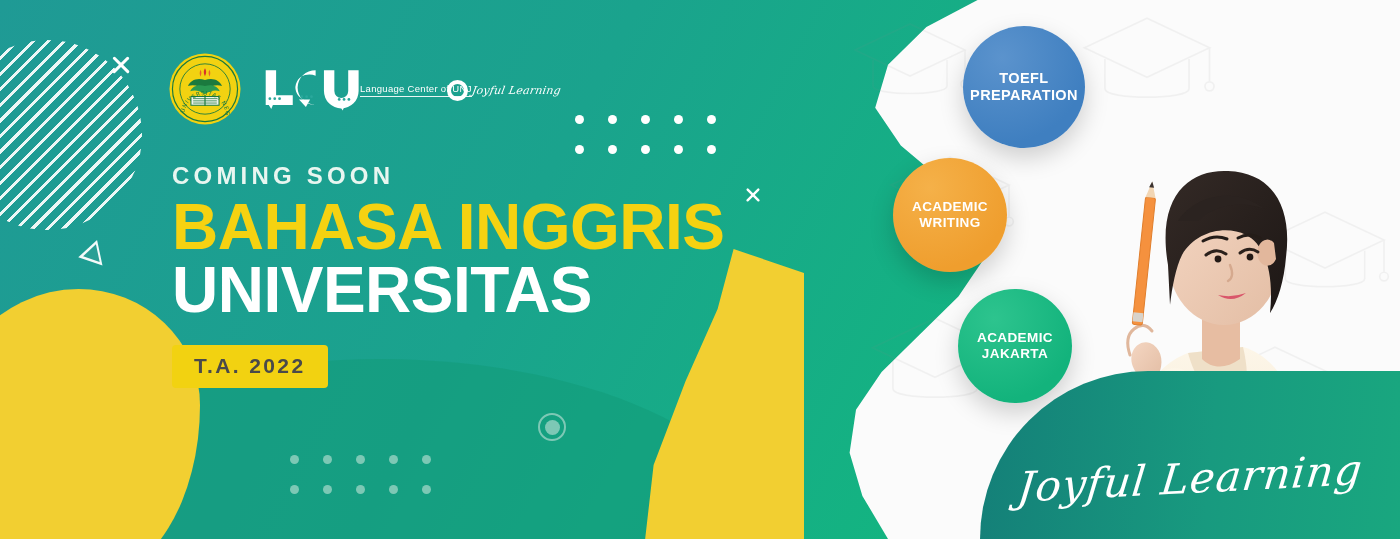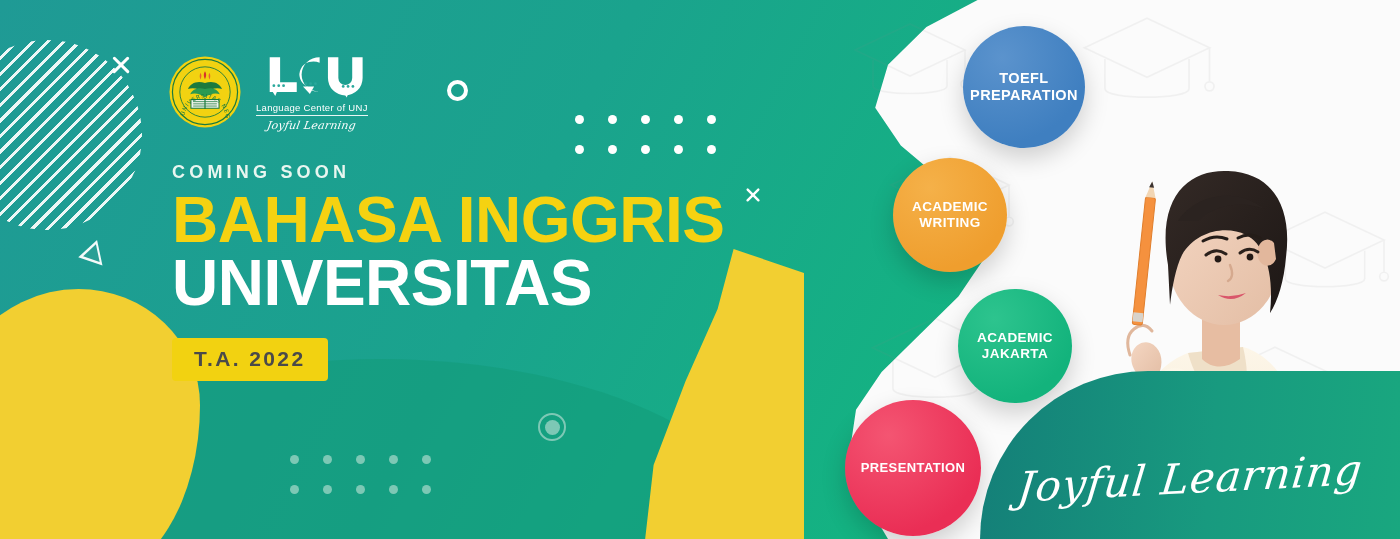--- a/index.html
+++ b/index.html
@@ -106,38 +106,38 @@
   
   .wm{ position:absolute; opacity:.085; }
   .wm svg{ display:block; }
 
   
   .logo-row{
     position:absolute; left:168px; top:52px;
     display:flex; align-items:center; gap:14px;
   }
   .unj-seal{ width:74px; height:74px; position:relative; }
-  .lcu-block{ display:flex; flex-direction:column; align-items:center; }
+  .lcu-block{ display:flex; align-items:center; }
   .lcu-mark{ height:48px; }
   .lcu-sub{
     color:#fff; font-size:9.5px; letter-spacing:.3px;
     margin-top:2px; white-space:nowrap;
     border-bottom:1px solid rgba(255,255,255,.9);
     padding-bottom:2px;
   }
   .lcu-script{
     color:#fff; font-family:"DejaVu Serif", serif;
     font-style:italic; font-size:11px; margin-top:3px;
     letter-spacing:.2px; transform:skewX(-10deg);
   }
 
   
   .copy{ position:absolute; left:172px; top:162px; }
   .coming-soon{
-    color:#e8f6f0; font-size:18px; font-weight:bold;
+    color:#e8f6f0; font-size:24px; font-weight:bold;
     letter-spacing:4.2px; margin-bottom:6px;
   }
   .h1{
     font-size:64px; line-height:.99; font-weight:bold;
     letter-spacing:-0.5px; color:#ffffff;
   }
   .h1.accent{ color:#f5d211; }
   .ta-badge{
     display:inline-block; margin-top:22px;
     background:#f2d211; color:#4a4a4a;
@@ -341,21 +341,20 @@
   <div class="copy">
     <div class="coming-soon">COMING SOON</div>
     <div class="h1 accent">BAHASA INGGRIS</div>
     <div class="h1">UNIVERSITAS</div>
     <div class="ta-badge">T.A. 2022</div>
   </div>
 
   <div class="bubble b-writing">ACADEMIC WRITING</div>
   <div class="bubble b-toefl">TOEFL PREPARATION</div>
   <div class="bubble b-reading">ACADEMIC JAKARTA</div>
-  <div class="bubble b-presentation">PRESENTATION</div>
 
   <div class="person">
     <svg width="330" height="470" viewBox="0 0 330 470">
       <defs>
         <linearGradient id="skin" x1="0" y1="0" x2="1" y2="1">
           <stop offset="0%" stop-color="#f4d6c2"></stop>
             <stop offset="100%" stop-color="#e3bda4"></stop>
         </linearGradient>
         <linearGradient id="blouse" x1="0" y1="0" x2="0" y2="1">
           <stop offset="0%" stop-color="#fdf6e8"></stop>

